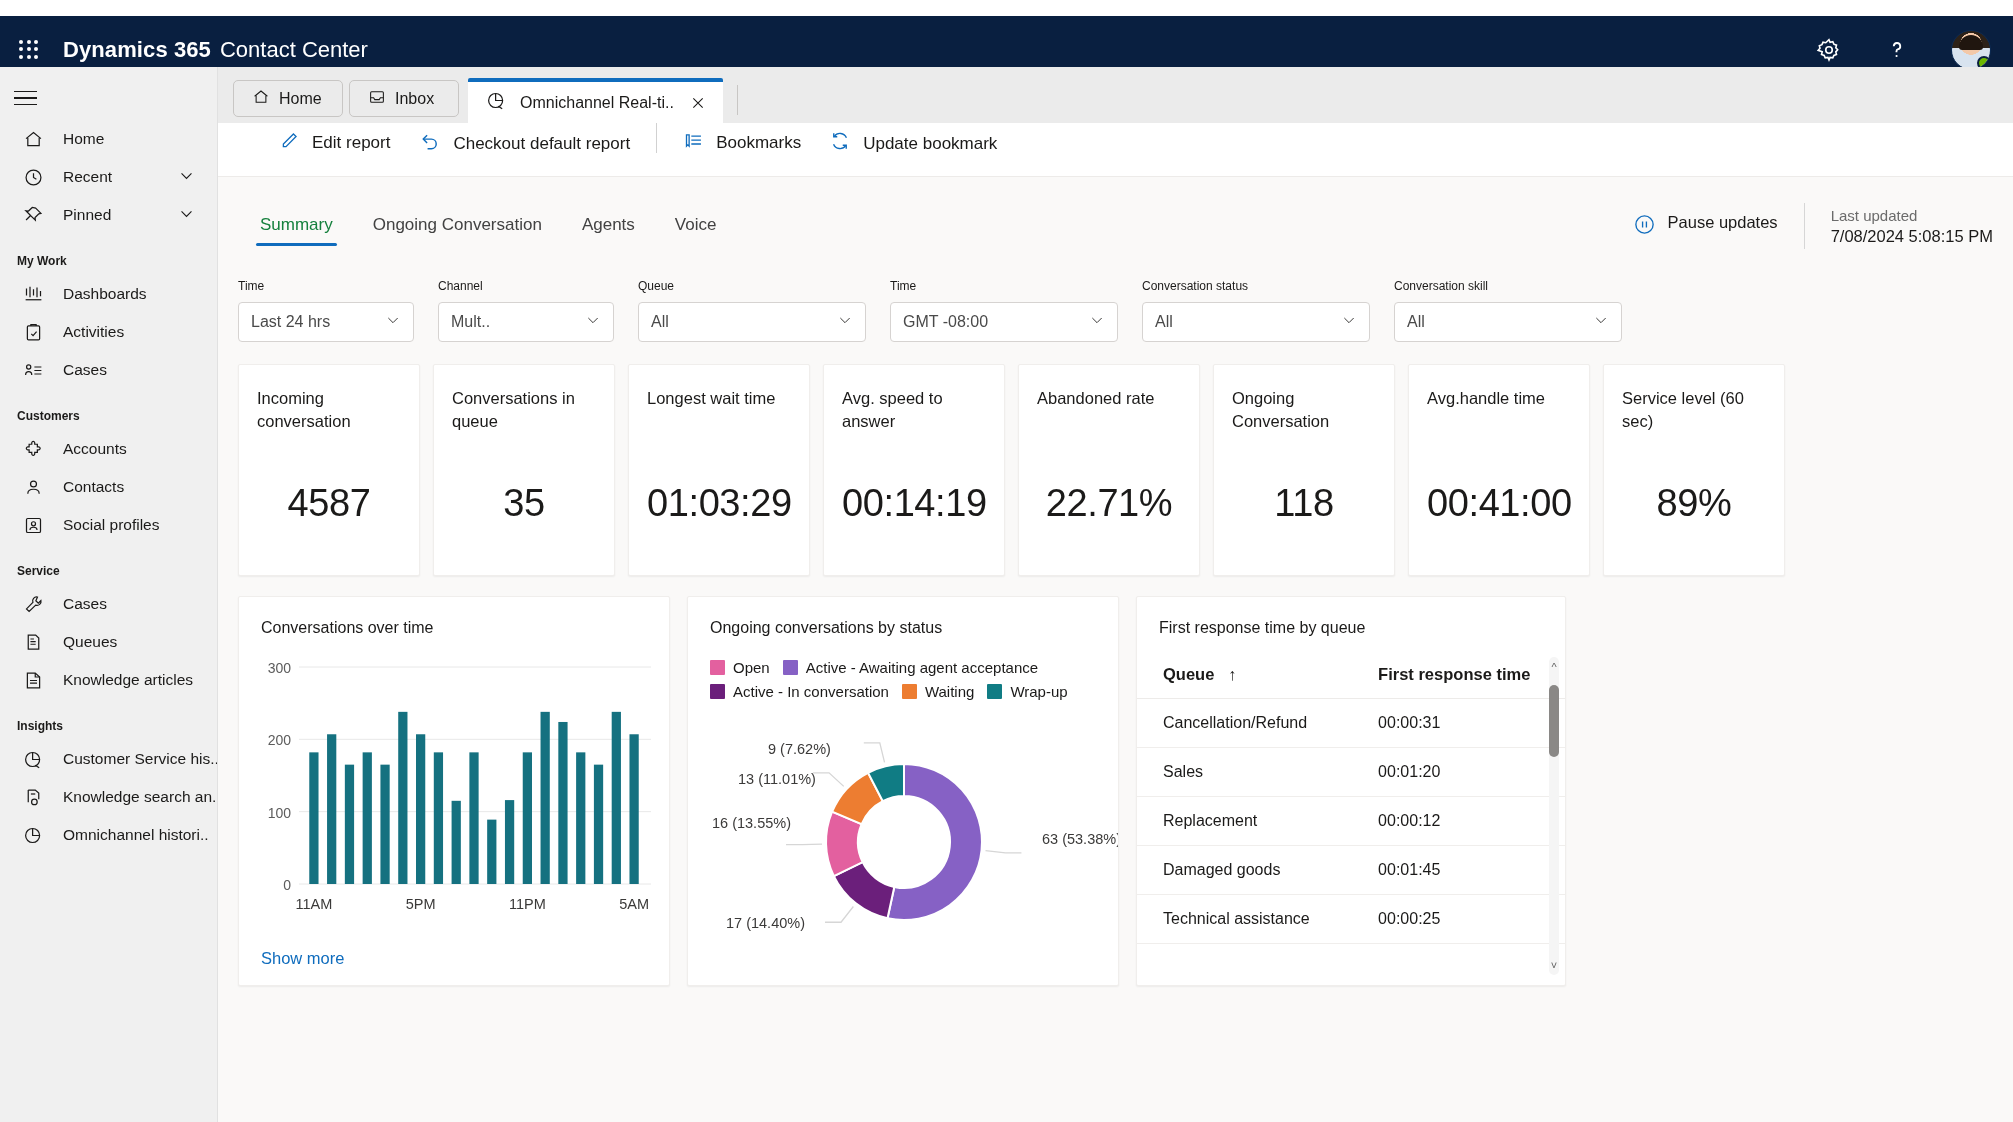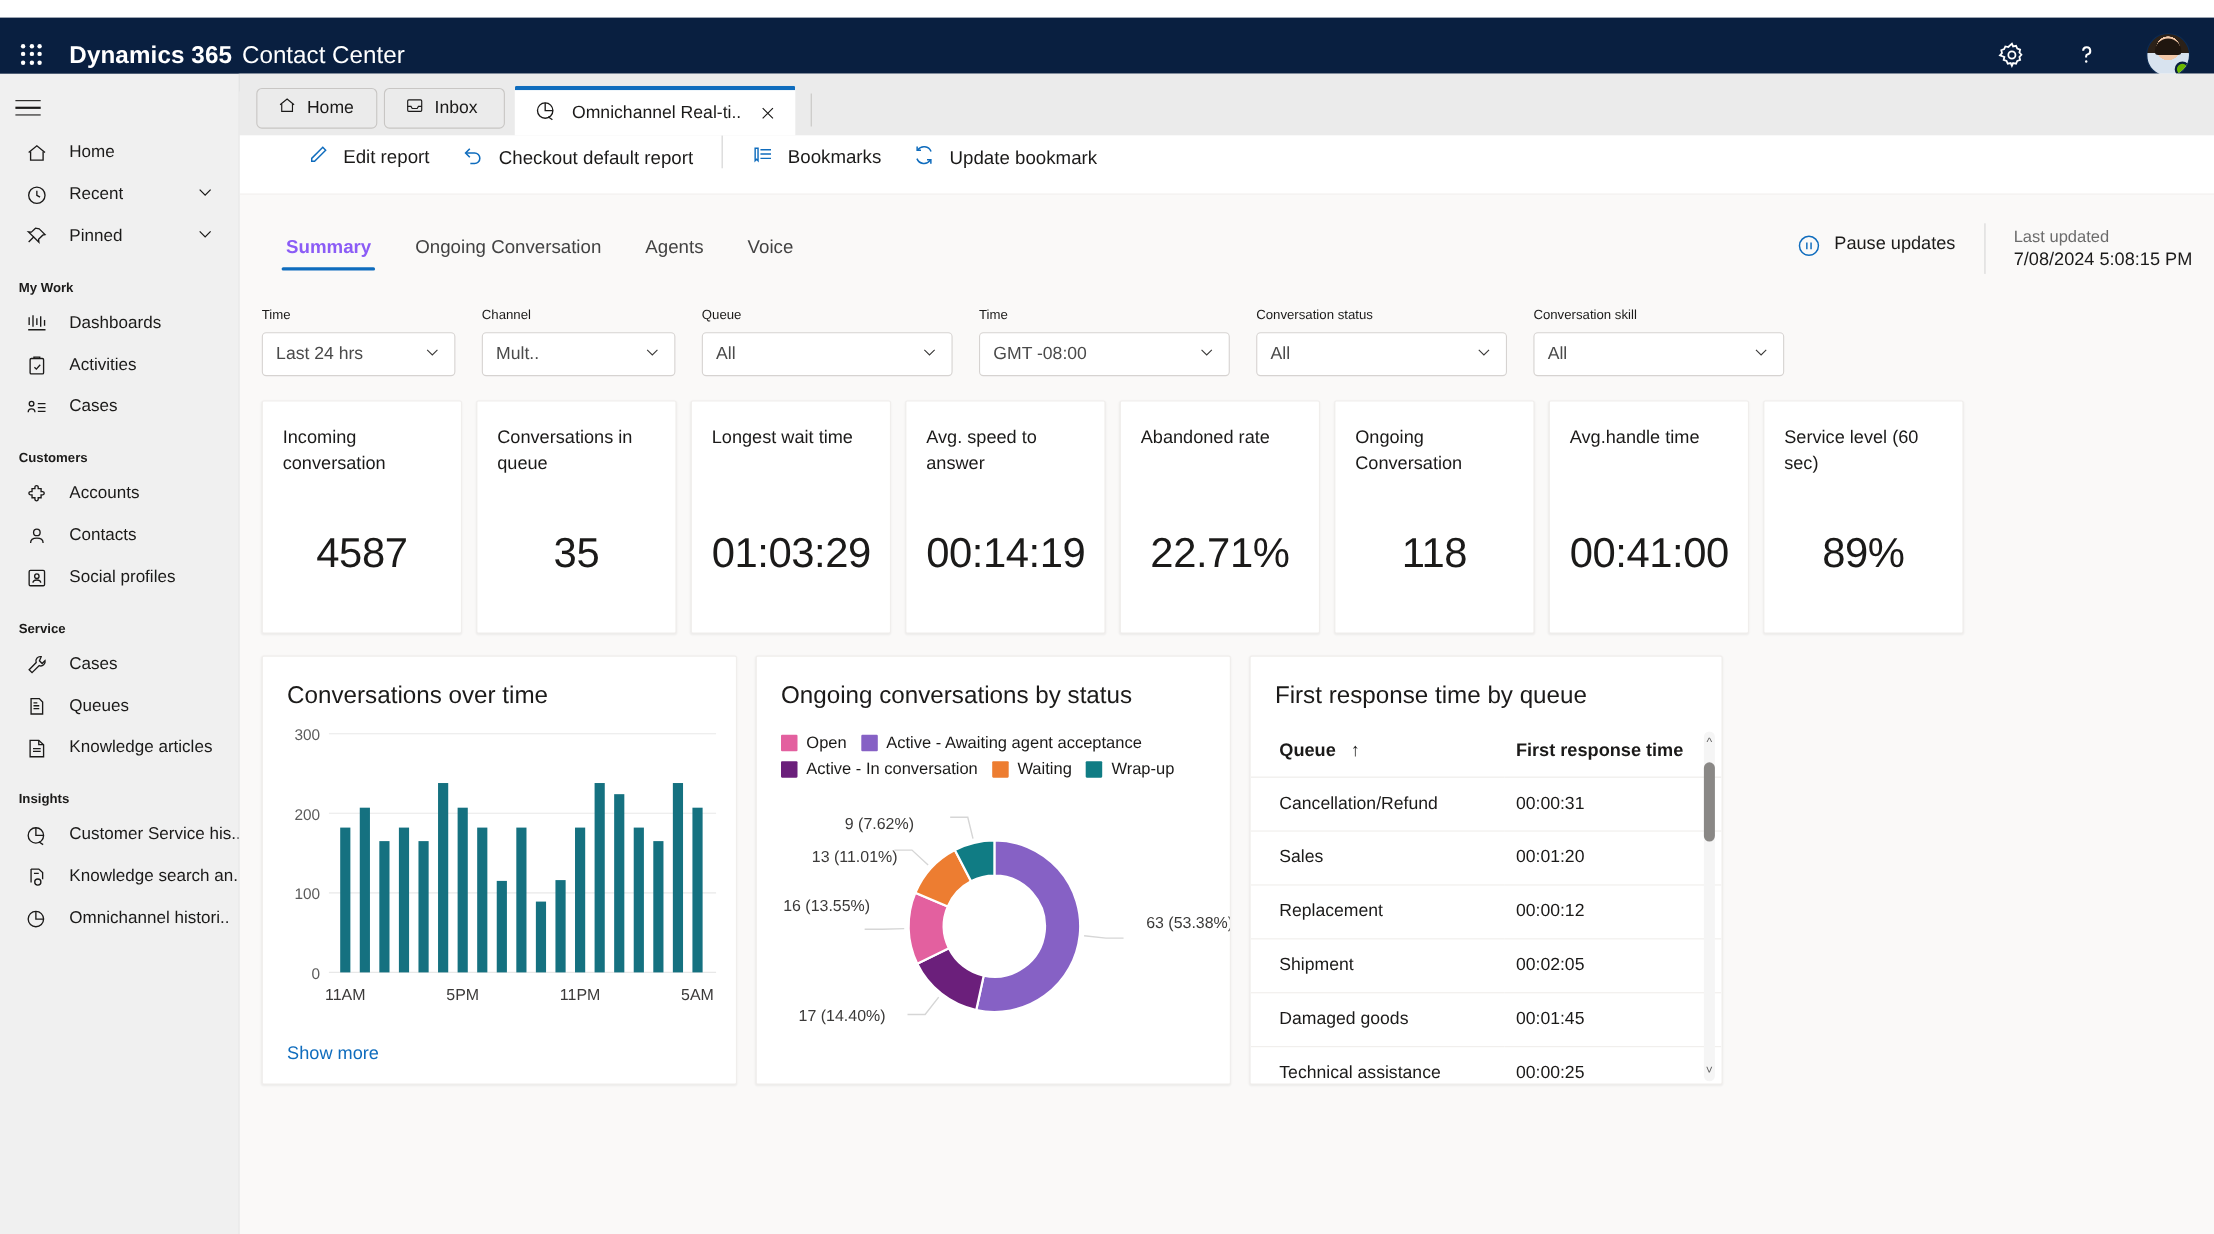--- a/index.html
+++ b/index.html
@@ -77,21 +77,21 @@
     padding: 7px 14px; border-radius: 4px; cursor: pointer; }
   .cmd svg { color: #0f6cbd; }
   .cmd-sep { width: 1px; height: 30px; background: #d1d1d1; margin: 0 12px; }
 
   
   .surface { background: #faf9f8; height: 945px; padding: 0 0 0 0; overflow: hidden; }
 
   .rpt-tabs { display: flex; align-items: center; padding: 26px 0 0 22px; position: relative; }
   .rtab { font-size: 17px; color: #424242; padding: 0 20px 11px 20px; cursor: pointer;
     position: relative; }
-  .rtab.active { color: #8b5cf6; font-weight: 700; }
+  .rtab.active { color: #15803d; font-weight: 400; }
   .rtab.active::after { content:''; position:absolute; left:16px; right:16px; bottom:0;
     height: 3px; background: #0f6cbd; border-radius: 2px; }
   .rtab-right { margin-left: auto; display: flex; align-items: center; padding-right: 20px;
     padding-bottom: 8px; }
   .pause { display: flex; gap: 12px; font-size: 16.5px; color: #1b1a19;
     cursor: pointer; }
   .vsep { width: 1px; height: 46px; background: #d6d6d6; margin: 0 26px; }
   .lastupd-lbl { font-size: 15px; color: #6b6b6b; }
   .lastupd-val { font-size: 16.5px; color: #1b1a19; margin-top: 3px; }
 
@@ -111,21 +111,21 @@
     border-radius: 2px; box-shadow: 0 1px 2px rgba(0,0,0,.06); padding: 22px 18px;
     display: flex; flex-direction: column; }
   .kpi-title { font-size: 16.5px; color: #1b1a19; line-height: 1.42; }
   .kpi-val { margin-top: auto; font-size: 38px; color: #1b1a19; text-align: center;
     letter-spacing: -.4px; padding-bottom: 28px; font-weight: 400; }
 
   
   .charts { display: flex; gap: 17px; padding: 20px 0 0 20px; }
   .card { background: #fff; border: 1px solid #f0eeec; border-radius: 2px;
     box-shadow: 0 1px 2px rgba(0,0,0,.06); }
-  .card-title { font-size: 22px; color: #1b1a19; padding: 22px 0 0 22px; }
+  .card-title { font-size: 16px; color: #1b1a19; padding: 22px 0 0 22px; }
   .card-a { width: 432px; height: 390px; position: relative; }
   .card-b { width: 432px; height: 390px; position: relative; }
   .card-c { width: 430px; height: 390px; position: relative; overflow: hidden; }
 
   .showmore { position: absolute; left: 22px; bottom: 17px; font-size: 16.5px;
     color: #0f6cbd; cursor: pointer; }
 
   
   .legend { padding: 22px 0 0 22px; display: flex; flex-wrap: wrap;
     width: 400px; gap: 7px 13px; }
@@ -673,24 +673,20 @@
                 </tr>
                 <tr>
                   <td>Sales</td>
                   <td class="c2">00:01:20</td>
                 </tr>
                 <tr>
                   <td>Replacement</td>
                   <td class="c2">00:00:12</td>
                 </tr>
                 <tr>
-                  <td>Shipment</td>
-                  <td class="c2">00:02:05</td>
-                </tr>
-                <tr>
                   <td>Damaged goods</td>
                   <td class="c2">00:01:45</td>
                 </tr>
                 <tr>
                   <td>Technical assistance</td>
                   <td class="c2">00:00:25</td>
                 </tr>
               </tbody>
           </table>
           <div class="sbar">

